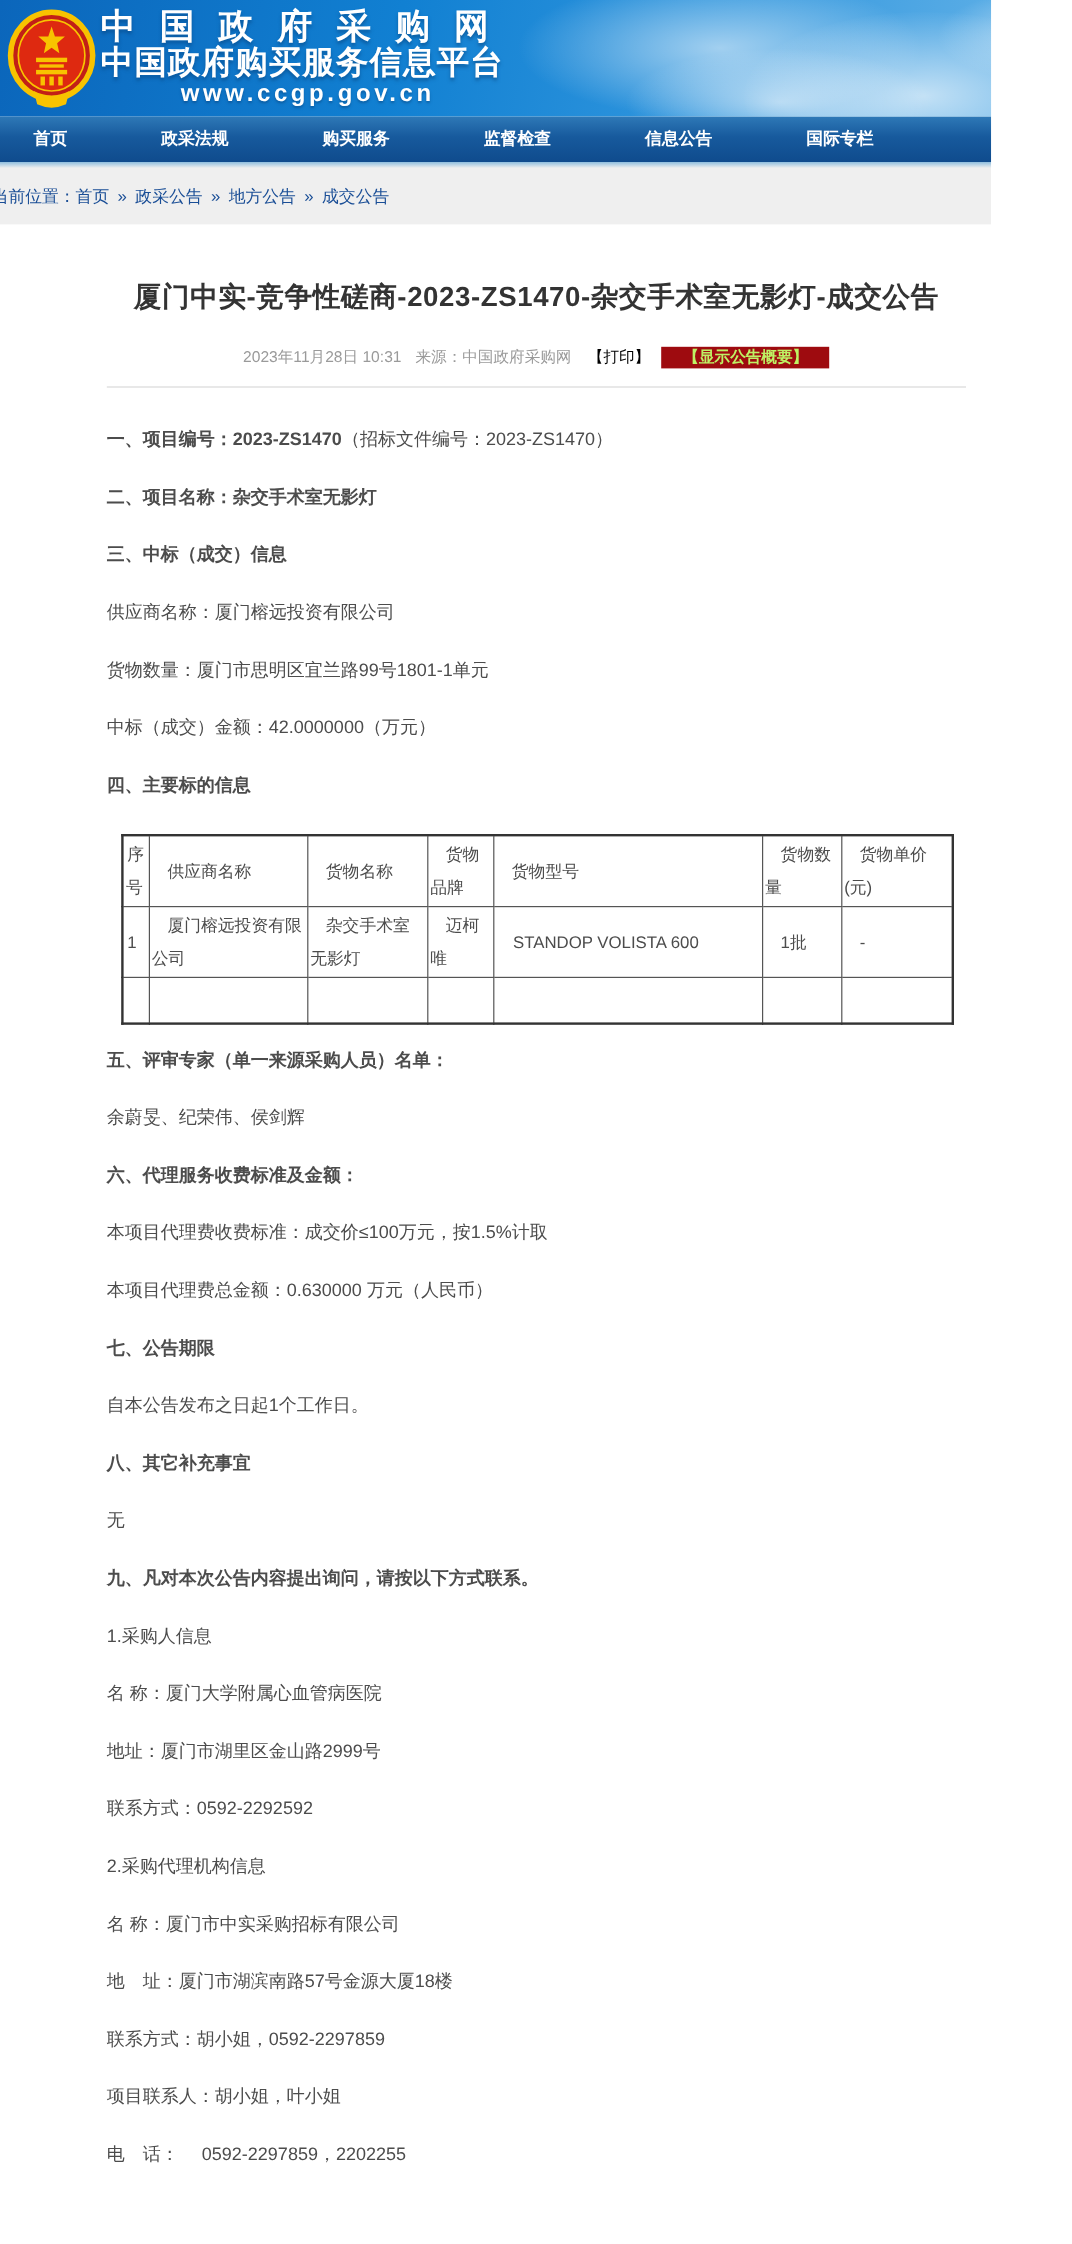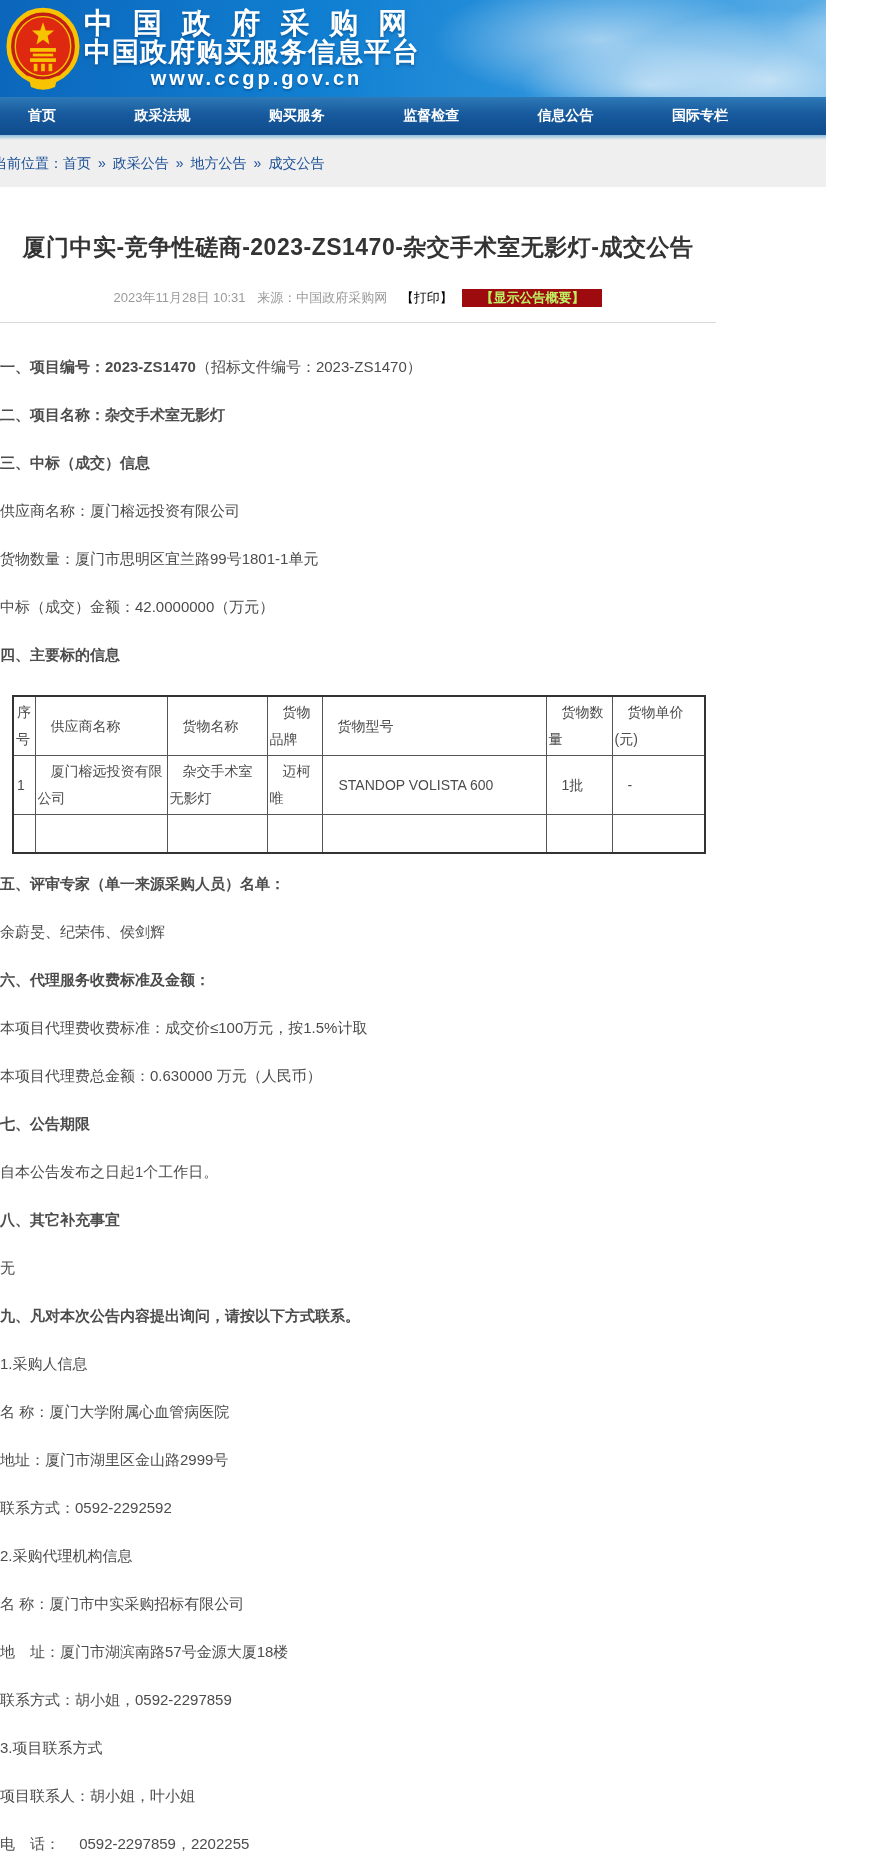--- a/index.html
+++ b/index.html
@@ -30,21 +30,21 @@
   .nav a{color:#fff;font-size:14px;font-weight:bold;text-decoration:none;cursor:pointer;white-space:nowrap;}
   .navfade{height:5px;background:linear-gradient(#8fbede,#efefef);}
 
   
   .crumbbar{height:47px;background:#efefef;display:flex;align-items:center;overflow:hidden;}
   .crumb{font-size:14px;color:#1a4e96;margin-left:-7px;white-space:nowrap;}
   .crumb a{color:#1a4e96;text-decoration:none;cursor:pointer;}
   .crumb .sep{margin:0 7px;}
 
   
-  .content{width:716px;color:#4c4c4c;}
+  .content{width:716px;margin-left:89px;color:#4c4c4c;}
   h1.title{margin:44px 0 0;font-size:23px;line-height:32px;font-weight:bold;color:#333;
            text-align:center;letter-spacing:.5px;}
   .meta{margin-top:26px;text-align:center;font-size:13px;color:#9a9a9a;line-height:18px;}
   .meta .gap{margin-left:8px;}
   .meta .print{color:#000000;margin-left:10px;cursor:pointer;text-decoration:none;}
   .badge{display:inline-block;background:#9e0b0f;color:#bef264;font-weight:bold;
          padding:0 18px;margin-left:6px;cursor:pointer;text-decoration:none;}
   .divider{border:0;border-top:1px solid #dadada;margin:15px 0 36px;}
   .content p{margin:0 0 32px;font-size:15px;line-height:16px;}
   .content p.b{font-weight:bold;}
@@ -187,17 +187,16 @@
     <p>无</p>
     <p class="b">九、凡对本次公告内容提出询问，请按以下方式联系。</p>
     <p>1.采购人信息</p>
     <p>名 称：厦门大学附属心血管病医院</p>
     <p>地址：厦门市湖里区金山路2999号</p>
     <p>联系方式：0592-2292592</p>
     <p>2.采购代理机构信息</p>
     <p>名 称：厦门市中实采购招标有限公司</p>
     <p>地　址：厦门市湖滨南路57号金源大厦18楼</p>
     <p>联系方式：胡小姐，0592-2297859</p>
-    <p>3.项目联系方式</p>
     <p>项目联系人：胡小姐，叶小姐</p>
     <p>电　话：　 0592-2297859，2202255</p>
   </main>
 </div>
 
 </body></html>

